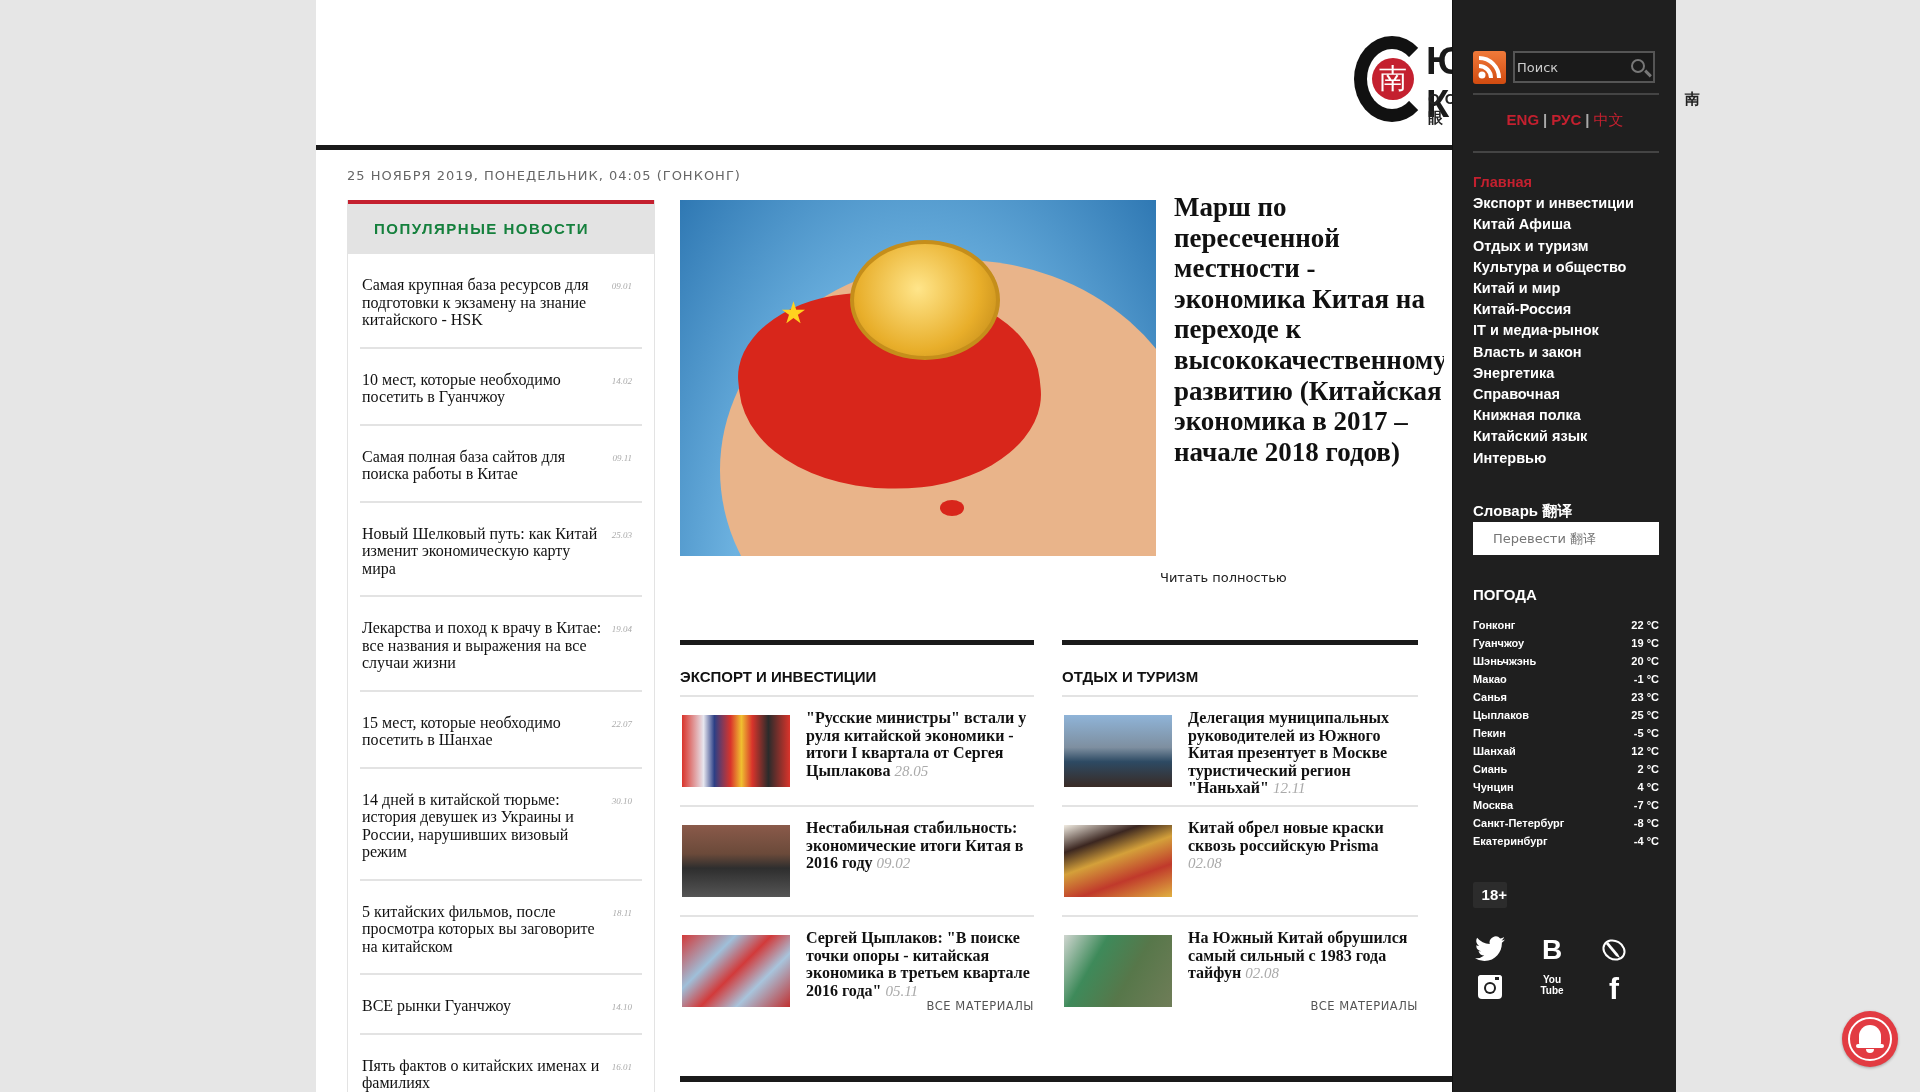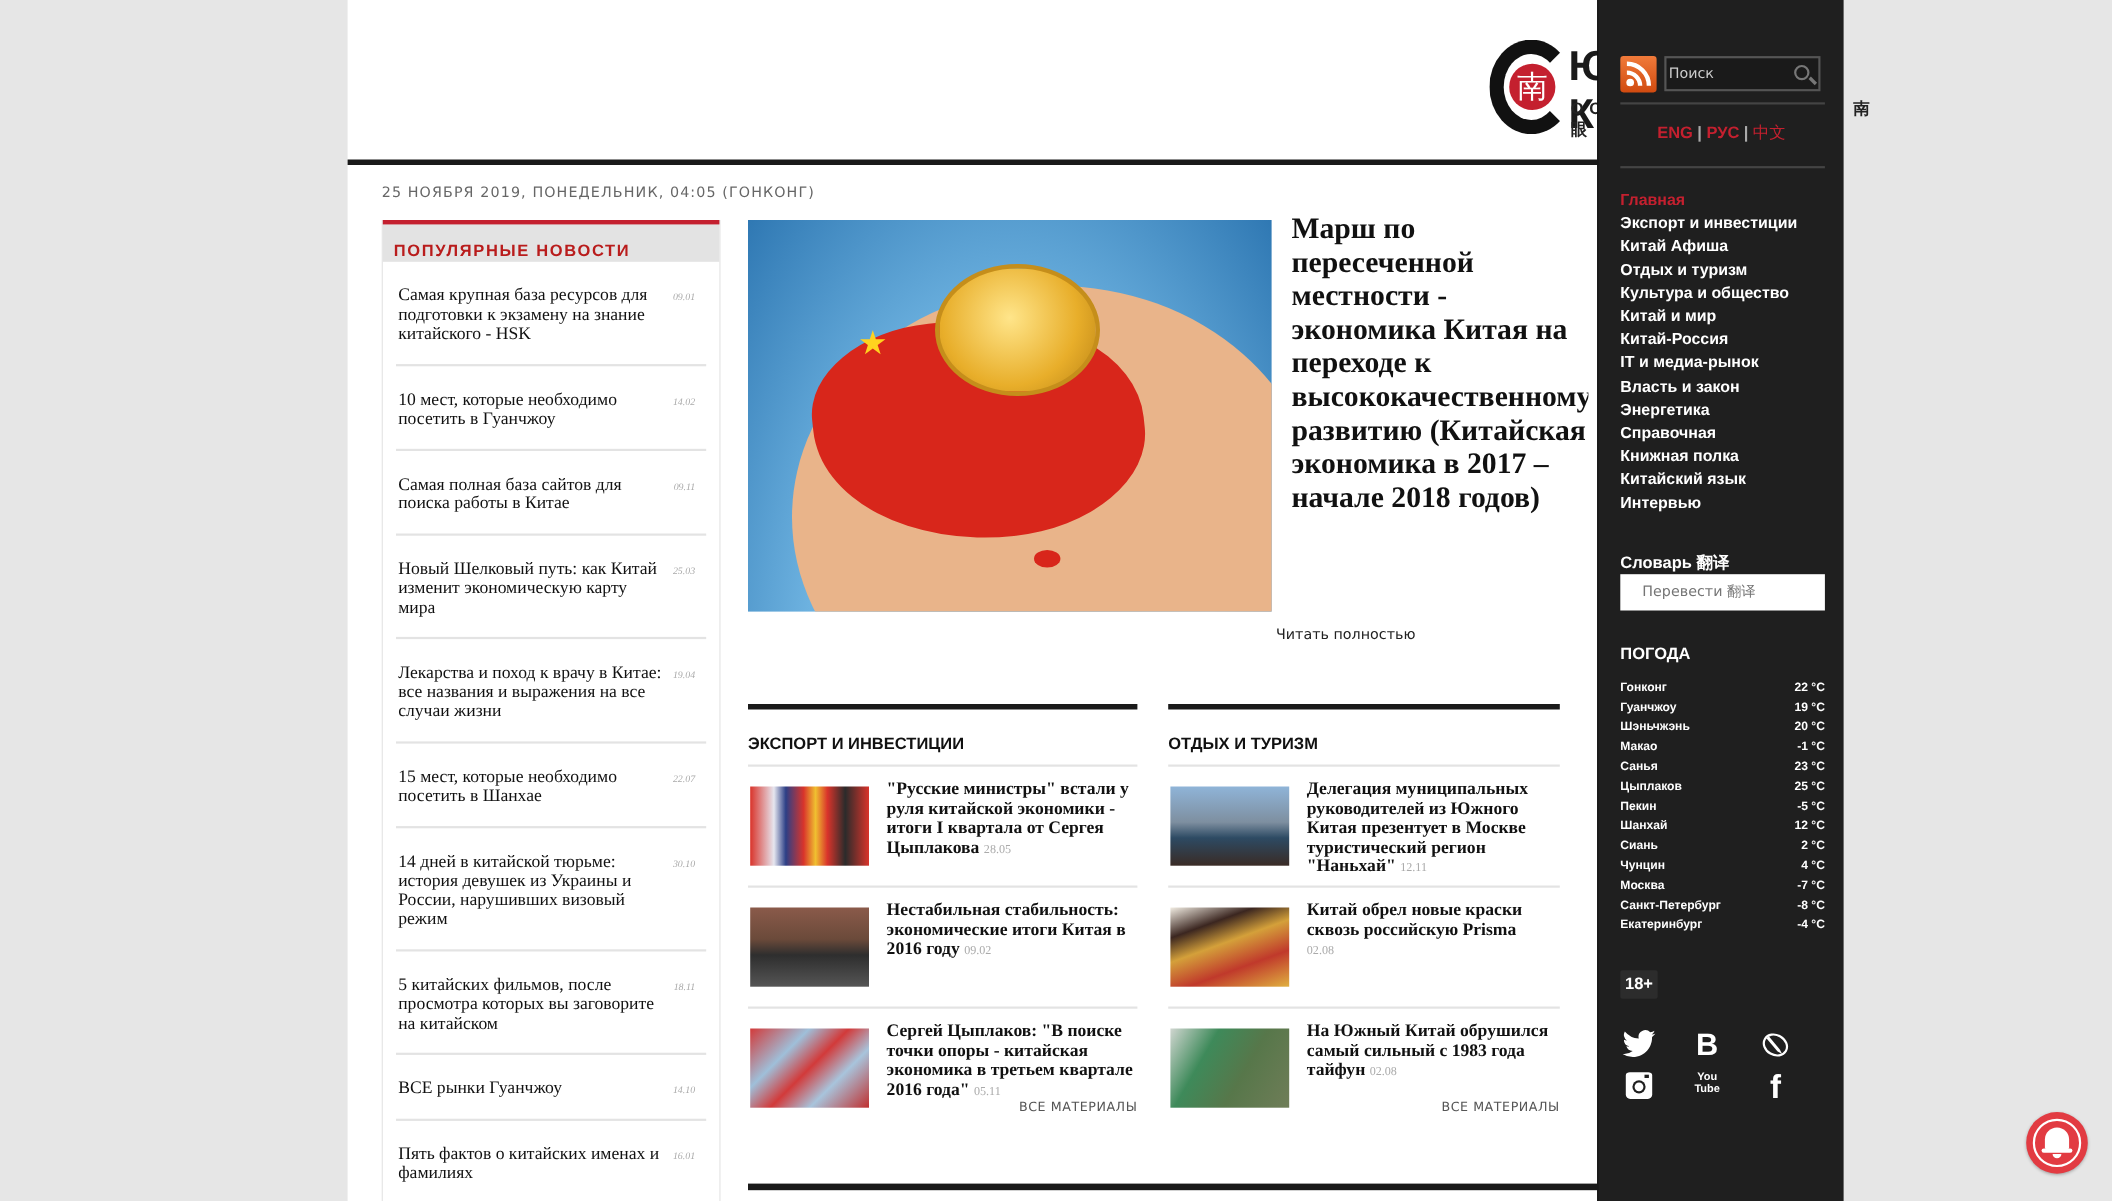--- a/index.html
+++ b/index.html
@@ -8,59 +8,59 @@
 #sidebar{position:absolute;left:1452px;top:0;width:224px;height:1092px;background:#1f1f1f;border-left:1px solid #111}
 .logo{position:absolute;left:1036px;top:36px;width:380px;height:88px}
 .logo-c{position:absolute;left:2px;top:0;width:76px;height:86px;border-radius:50%;border:13px solid #111;border-right-color:transparent}
 .logo-disc{position:absolute;left:20px;top:22px;width:42px;height:42px;border-radius:50%;background:#c4202f;color:#fff;font-size:28px;line-height:42px;text-align:center;font-family:"DejaVu Serif",serif}
 .logo-title{position:absolute;left:74px;top:4px;font-family:"Liberation Sans",sans-serif;font-weight:bold;font-size:38px;color:#1a1a1a;letter-spacing:0.5px}
 .logo-sub{position:absolute;left:76px;top:54px;font-family:"Liberation Sans",sans-serif;font-weight:bold;font-size:15px;color:#222;letter-spacing:5px}
 .top-rule{position:absolute;left:0;top:145px;width:1136px;height:5px;background:#1a1a1a}
 .dateline{position:absolute;left:31px;top:168px;font-size:13px;color:#666;letter-spacing:1px}
 
 .popular{position:absolute;left:31px;top:200px;width:308px;height:892px;border-left:1px solid #e3e3e3;border-right:1px solid #e3e3e3}
-.popular-head{height:38px;background:#e3e3e3;border-top:4px solid #c4202f;padding:16px 10px;font-family:"Liberation Sans",sans-serif;font-weight:bold;font-size:15px;letter-spacing:1.5px;color:#b91c1c}
+.popular-head{height:54px;background:#e3e3e3;border-top:4px solid #c4202f;padding:16px 26px;font-family:"Liberation Sans",sans-serif;font-weight:bold;font-size:15px;letter-spacing:1.5px;color:#15803d}
 .pop-item{position:relative;margin:0 12px;border-bottom:2px solid #e3e3e3;padding:22px 40px 18px 2px;font-family:"Liberation Serif",serif;font-size:16px;line-height:17.5px;color:#111}
 .pop-date{position:absolute;right:10px;top:24px;font-size:9px;color:#aaa;font-style:italic}
 
 .feature-img{position:absolute;left:364px;top:200px;width:476px;height:356px;background:radial-gradient(ellipse at 50% 115%,#3b8fc8 0%,#6db2e0 55%,#2f78b3 100%);overflow:hidden}
 .globe{position:absolute;left:40px;top:60px;width:480px;height:420px;border-radius:50%;background:#e9b48a}
 .china{position:absolute;left:60px;top:90px;width:300px;height:200px;background:#d8261b;border-radius:40% 55% 45% 60%;transform:rotate(-6deg)}
 .hainan{position:absolute;left:260px;top:300px;width:24px;height:16px;background:#d8261b;border-radius:50%}
 .coin{position:absolute;left:170px;top:40px;width:150px;height:120px;border-radius:50%;background:radial-gradient(circle at 45% 40%,#ffe58a,#e8ae2a 60%,#b88115);border:4px solid #c58e1b}
 .star{position:absolute;color:#ffd21f;font-size:30px;left:100px;top:95px}
 .feature-title{position:absolute;left:858px;top:192px;width:270px;font-family:Liberation Serif, serif;font-weight:bold;font-size:27px;line-height:30.6px;color:#111;overflow:hidden;white-space:normal}
 .feature-more{position:absolute;left:844px;top:570px;font-size:13px;color:#222}
 
 .sec{position:absolute;top:640px;width:354px}
 .sec-rule{height:5px;background:#1a1a1a}
 .sec-title{font-family:"Liberation Sans",sans-serif;font-weight:bold;font-size:15px;color:#111;margin:23px 0 10px 0}
 .sec-item{position:relative;border-top:2px solid #e3e3e3;height:110px}
 .sec-thumb{position:absolute;left:2px;top:18px;width:108px;height:72px}
 .sec-text{position:absolute;left:126px;top:12px;width:228px;font-family:"Liberation Serif",serif;font-weight:bold;font-size:16px;line-height:17.5px;color:#111}
-.sec-date{font-weight:normal;font-size:11px;color:#aaa;}
+.sec-date{font-weight:normal;font-size:15px;color:#aaa;font-style:italic}
 .sec-all{position:absolute;right:0;font-size:11.5px;color:#555;letter-spacing:0.5px}
 .bottom-rule{position:absolute;left:364px;top:1076px;width:772px;height:6px;background:#1a1a1a}
 
 .rss{position:absolute;left:20px;top:51px;width:33px;height:33px;background:linear-gradient(#f07a3a,#d14b10);border-radius:3px}
 .search{position:absolute;left:60px;top:51px;width:142px;height:32px;border:2px solid #555;background:#1a1a1a;color:#ccc;font-size:13px;padding:7px 2px}
 .search-icon{position:absolute;right:8px;top:6px;width:14px;height:14px;border:2px solid #777;border-radius:50%}
 .search-icon:after{content:"";position:absolute;left:11px;top:11px;width:8px;height:3px;background:#777;transform:rotate(45deg)}
 .side-rule{position:absolute;left:20px;width:186px;height:2px;background:#444}
 .lang{position:absolute;left:0;width:224px;top:111px;text-align:center;font-family:"Liberation Sans",sans-serif;font-weight:bold;font-size:15px;color:#c4202f}
 .lang .sep{color:#aaa;margin:0 4px}
 .nav{position:absolute;left:20px;top:172px}
 .nav-item{font-family:"Liberation Sans",sans-serif;font-weight:bold;font-size:14.5px;line-height:21.2px;color:#fff}
 .nav-item.active{color:#c4202f}
 .dict-label{position:absolute;left:20px;top:502px;font-family:"Liberation Sans",sans-serif;font-weight:bold;font-size:15px;color:#fff}
 .dict-input{position:absolute;left:20px;top:522px;width:186px;height:33px;background:#fff;border:none;font-size:13px;padding:0 20px;color:#999;font-family:"DejaVu Sans",sans-serif}
 .weather-title{position:absolute;left:20px;top:586px;font-family:"Liberation Sans",sans-serif;font-weight:bold;font-size:15px;color:#fff}
 .weather{position:absolute;left:20px;top:616px;width:186px}
 .w-row{display:flex;justify-content:space-between;font-family:"Liberation Sans",sans-serif;font-weight:bold;font-size:11px;line-height:18px;color:#fff}
-.age{position:absolute;left:20px;top:882px;width:34px;height:26px;background:#2c2c2c;color:#fff;font-family:"Liberation Sans",sans-serif;font-weight:bold;font-size:15px;text-align:center;line-height:26px;border-radius:2px}
+.age{position:absolute;left:20px;top:882px;width:34px;height:26px;background:#2c2c2c;color:#fff;font-family:"Liberation Sans",sans-serif;font-weight:bold;font-size:15px;text-align:right;line-height:26px;border-radius:2px}
 .social{position:absolute;width:34px;height:30px;color:#fff;text-align:center;font-family:"Liberation Sans",sans-serif;font-weight:bold}
 .bell{position:absolute;left:1842px;top:1011px;width:56px;height:56px;border-radius:50%;background:#e23b42;box-shadow:0 1px 3px rgba(0,0,0,.3)}
 .bell-ring{position:absolute;left:6px;top:6px;width:44px;height:44px;border-radius:50%;border:2px solid #fff}
 .bell-body{position:absolute;left:17px;top:14px;width:22px;height:20px;background:#fff;border-radius:11px 11px 2px 2px}
 .bell-base{position:absolute;left:14px;top:33px;width:28px;height:4px;background:#fff;border-radius:2px}
 .bell-clap{position:absolute;left:24px;top:38px;width:8px;height:4px;background:#fff;border-radius:0 0 4px 4px}
 </style>
 </head>
 <body>
 

